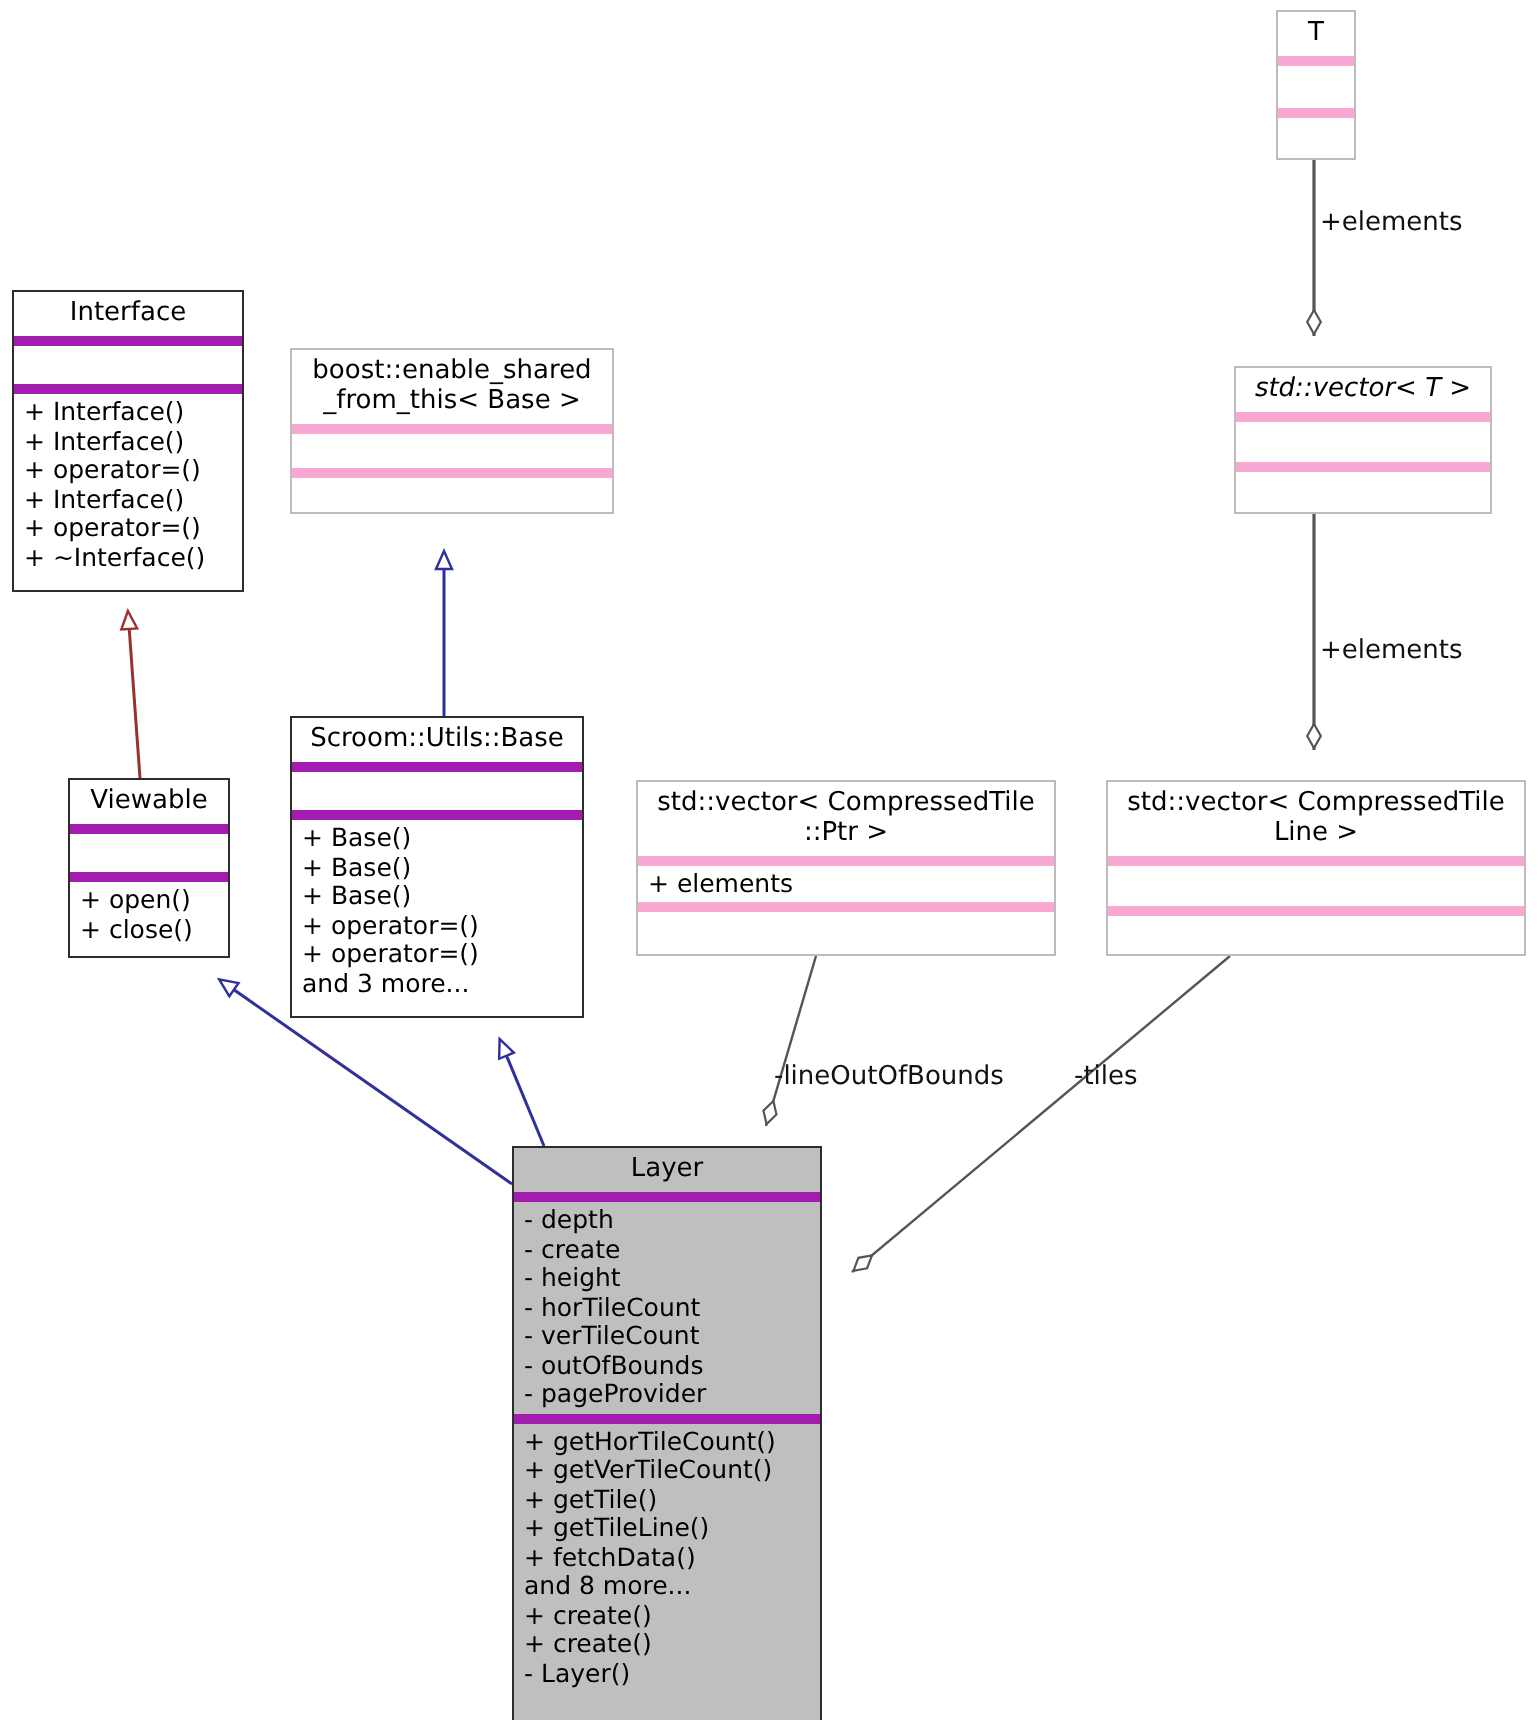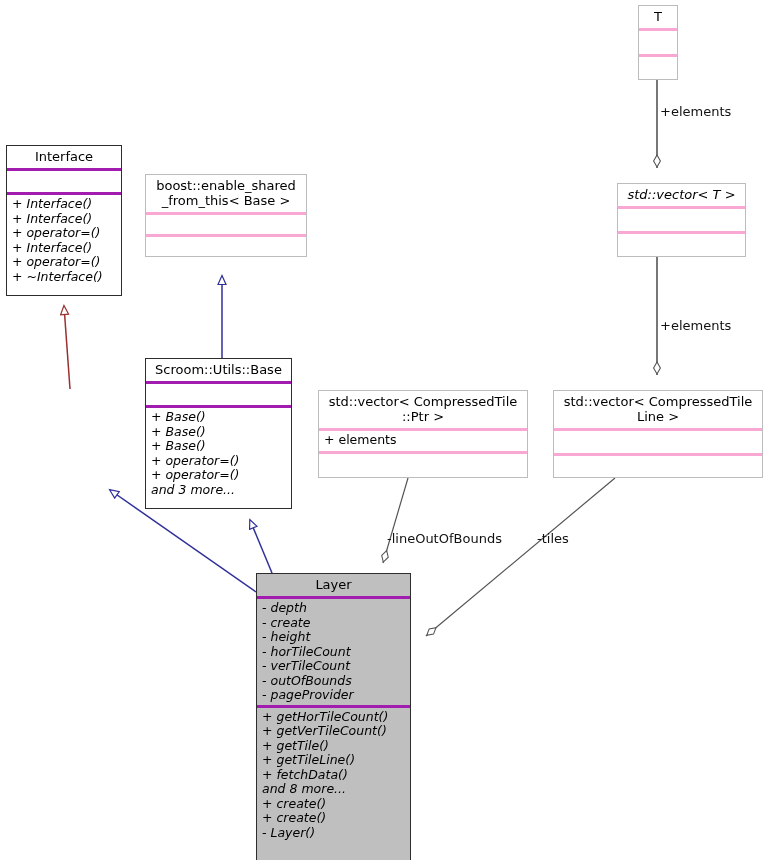--- a/index.html
+++ b/index.html
@@ -42,25 +42,24 @@
   .sec {
     box-sizing: border-box;
     padding: 2px 5px;
   }
   .sec.title {
     text-align: center;
     padding: 3px 4px 4px 4px;
     line-height: 15px;
   }
   .node.dark > .sec + .sec {
-    border-top: 3px solid #a21caf;
-    font-style: italic;
+    border-top: 5px solid #a21caf;
   }
   .node.light > .sec + .sec {
-    border-top: 3px solid #f9a8d4;
+    border-top: 5px solid #f9a8d4;
   }
   .sec.body {
     flex: 1 1 auto;
   }
   .row {
     white-space: nowrap;
     line-height: 14.5px;
   }
   .title-line {
     white-space: nowrap;
@@ -158,20 +157,30 @@
 
   <div class="node light" style="left:145px; top:174px; width:162px; height:83px;">
     <div class="sec title fs13">
       <div class="title-line">boost::enable_shared</div>
       <div class="title-line">_from_this&lt; Base &gt;</div>
     </div>
     <div class="sec body" style="height:22px;"></div>
     <div class="sec body" style="height:22px;"></div>
   </div>
 
+  <div class="node dark" style="left:34px; top:389px; width:81px; height:90px;">
+    <div class="sec title fs13">
+      <div class="title-line">Viewable</div>
+    </div>
+    <div class="sec" style="height:24px;"></div>
+    <div class="sec body fs12">
+      <div class="row">+ open()</div>
+      <div class="row">+ close()</div>
+    </div>
+  </div>
 
   <div class="node dark" style="left:145px; top:358px; width:147px; height:151px;">
     <div class="sec title fs13">
       <div class="title-line">Scroom::Utils::Base</div>
     </div>
     <div class="sec" style="height:24px;"></div>
     <div class="sec body fs12">
       <div class="row">+ Base()</div>
       <div class="row">+ Base()</div>
       <div class="row">+ Base()</div>

